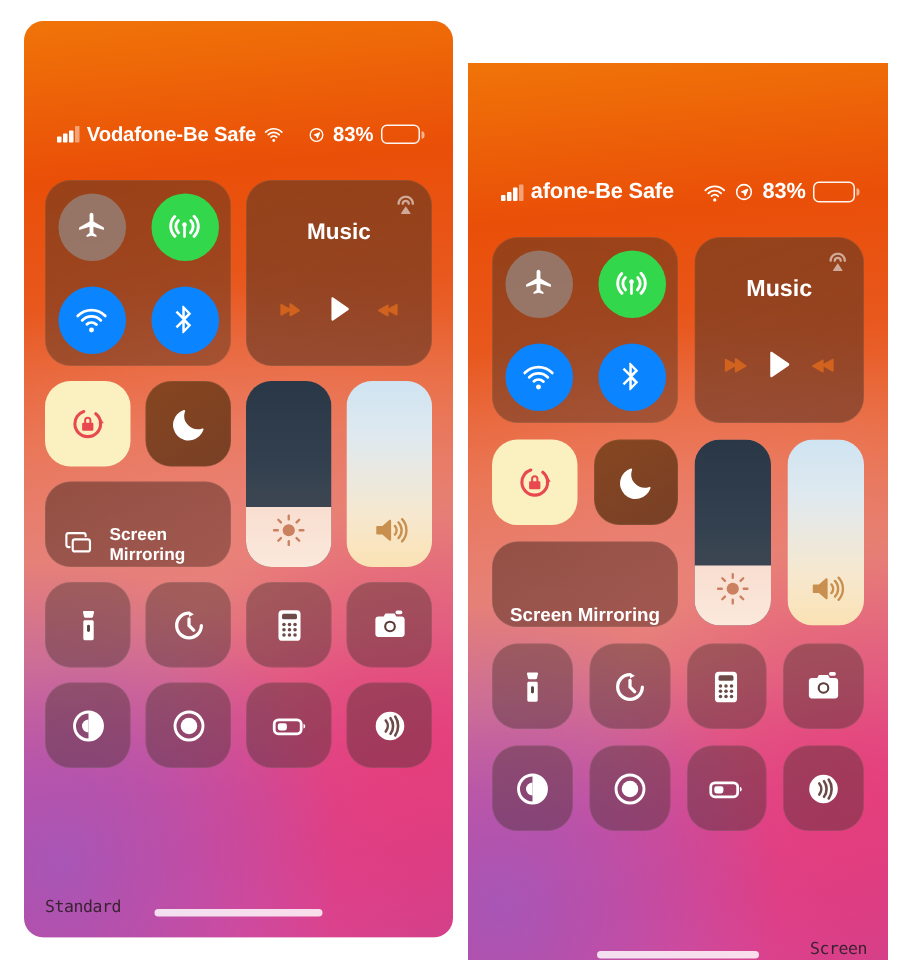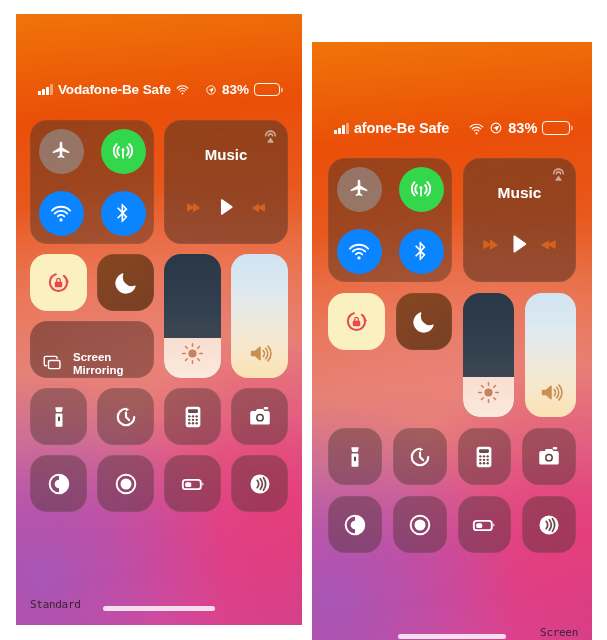--- a/index.html
+++ b/index.html
@@ -20,21 +20,21 @@
     background:
       radial-gradient(110% 55% at 8% 92%, rgba(160,90,190,.85) 0%, rgba(160,90,190,0) 60%),
       radial-gradient(100% 45% at 92% 80%, rgba(233,60,120,.85) 0%, rgba(233,60,120,0) 62%),
       radial-gradient(120% 50% at 50% 100%, rgba(226,70,150,.9) 0%, rgba(226,70,150,0) 70%),
       radial-gradient(120% 40% at 50% 56%, rgba(236,130,120,.75) 0%, rgba(236,130,120,0) 72%),
       linear-gradient(175deg,
         #f07408 0%, #ea4f08 17%, #e8571c 30%,
         #e9724a 44%, #e38076 56%, #d9718c 68%,
         #d14d8f 80%, #c93a86 90%, #bf3f8d 100%);
   }
-  .panel.left  { left: 16px;  width: 286px; }
+  .panel.left  { left: 16px;  width: 286px; border-radius: 13px; }
   .panel.right { left: 312px; width: 280px; margin-top: 28px; }
 
   .panel-inner { position: absolute; inset: 0; }
 
   
   .statusbar {
     position: absolute; left: 0; right: 0;
     display: flex; align-items: center;
     color: #fff; font-weight: bold;
   }
@@ -460,20 +460,23 @@
                     <path d="M19.1 9.3l1.7 2.3-2.8.5z" fill="#e8484f"></path>
                     <path d="M10 11.4v-1.3a2 2 0 114 0v1.3h.4c.4 0 .7.3.7.7v3.1c0 .4-.3.7-.7.7H9.6c-.4 0-.7-.3-.7-.7v-3.1c0-.4.3-.7.7-.7zm1.1 0h1.8v-1.3a.9.9 0 10-1.8 0z" fill="#e8484f"></path>
                   </svg>
                 </div>
                 <div class="tile sq dnd">
                   <svg width="26" height="26" viewBox="0 0 24 24" fill="#fff">
                     <path d="M20.2 14.4A8.3 8.3 0 019.6 3.8a.6.6 0 00-.8-.7 9.6 9.6 0 1012.1 12.1.6.6 0 00-.7-.8z"></path>
                   </svg>
                 </div>
               </div>
+              <div class="mirror">
+                <span class="label">Screen Mirroring</span>
+              </div>
             </div>
             <div class="slider brightness">
               <div class="track"></div>
               <div class="fill" style="height:32%"></div>
               <div class="glyph">
                 <svg width="25" height="25" viewBox="0 0 24 24" fill="#fff">
                   <circle cx="12" cy="12" r="3.9" fill="#cb8060"></circle>
                   <g stroke="#cb8060" stroke-width="1.5" stroke-linecap="round">
                     <path d="M12 2.6v2.4M12 19v2.4M2.6 12h2.4M19 12h2.4M5.3 5.3l1.7 1.7M17 17l1.7 1.7M18.7 5.3L17 7M7 17l-1.7 1.7"></path>
                   </g>

